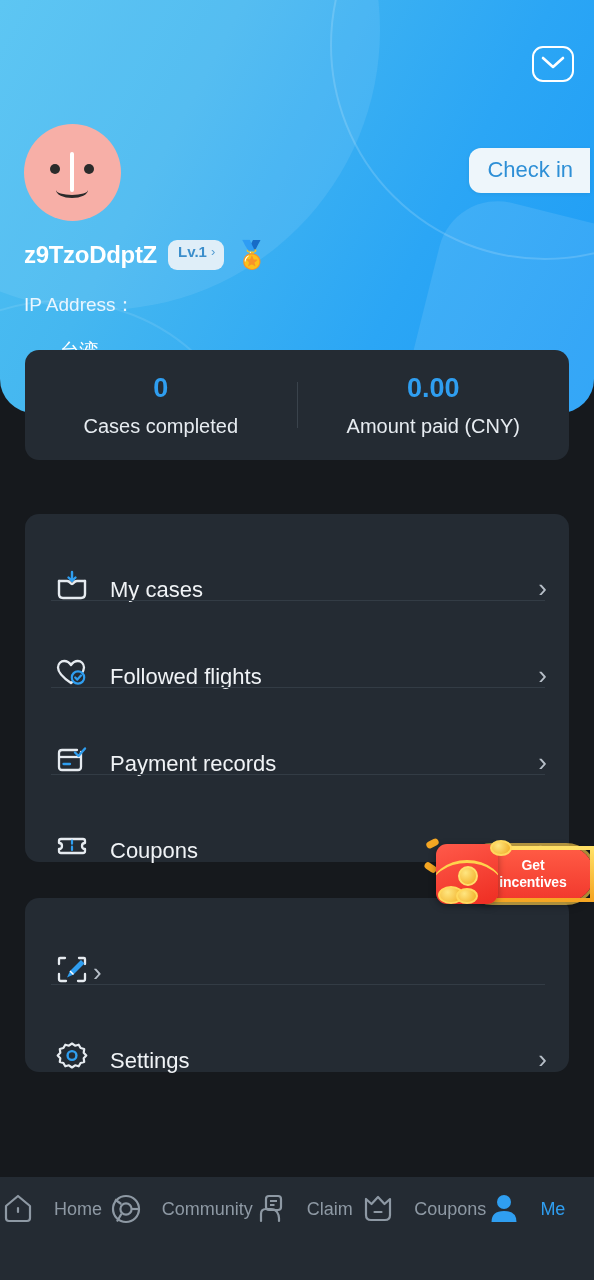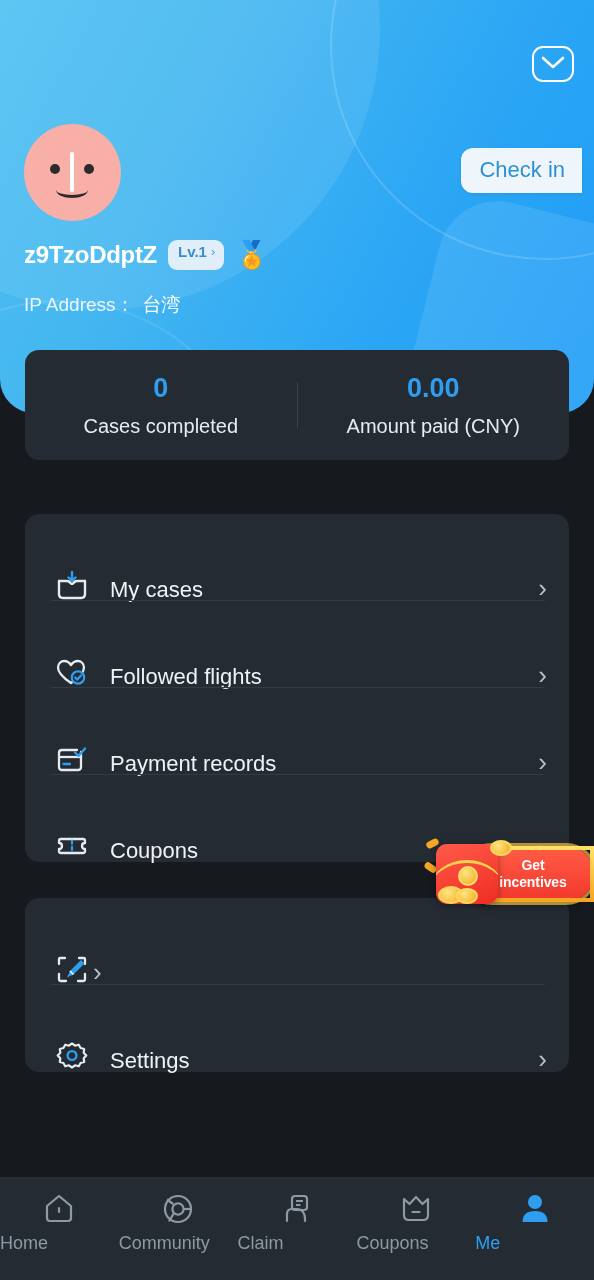--- a/index.html
+++ b/index.html
@@ -52,21 +52,21 @@
     position:absolute; top:46px; right:20px;
     width:42px; height:36px;
     border:2.5px solid #ffffff;
     border-radius:11px;
     display:flex; align-items:center; justify-content:center;
     z-index:6;
   }
   .mail-btn svg { display:block; }
 
   .checkin-btn {
-    position:absolute; top:148px; right:12px;
+    position:absolute; top:148px; right:4px;
     background:#eef6fb;
     color:#2e8fd6;
     font-size:22px; font-weight:400;
     padding:11px 17px 12px 18px;
     border-radius:12px 0 0 12px;
     line-height:1;
     z-index:6;
     box-shadow:0 1px 4px rgba(0,0,0,0.07);
   }
 
@@ -110,22 +110,23 @@
     border-radius:9px;
     display:flex; align-items:center; gap:4px;
     line-height:1;
   }
   .lv-badge .chev { font-size:13px; font-weight:normal; opacity:.85; }
   .medal { font-size:27px; line-height:1; }
 
   .ip-row {
     position:absolute; top:292px; left:24px;
     color:#eaf6ff; font-size:19px;
-    display:flex; align-items:center; gap:8px;
+    display:flex; align-items:center; gap:20px;
     z-index:5;
+    flex-direction:column;
   }
   .ip-row .ip-val { color:#ffffff; }
 
   
   .stats-card {
     position:absolute; top:350px; left:25px;
     width:544px; height:110px;
     background:#242b33;
     border-radius:14px;
     display:flex; align-items:center;
@@ -223,22 +224,22 @@
 
   
   .bottomnav {
     position:absolute; bottom:0; left:0;
     width:594px; height:103px;
     background:#242b33;
     display:flex; align-items:flex-start;
     padding-top:12px;
   }
   .nav-item {
-    flex:1; display:flex; flex-direction:column;
-    gap:5px;
+    flex:1; display:flex; flex-direction:row;
+    align-items:center; gap:18px;
   }
   .nav-item .nlbl {
     font-size:18px; color:#8e99a4; line-height:1;
   }
   .nav-item.active .nlbl { color:#2f9ef0; }
   .nav-ic { height:40px; display:flex; align-items:center; justify-content:center; }
 </style>
 </head>
 <body>
 

